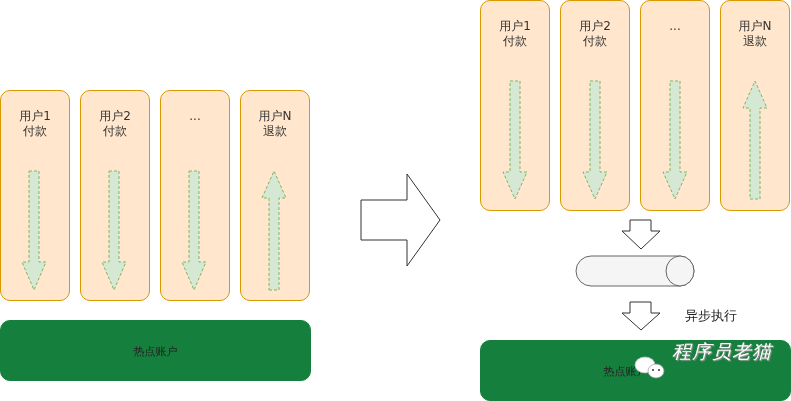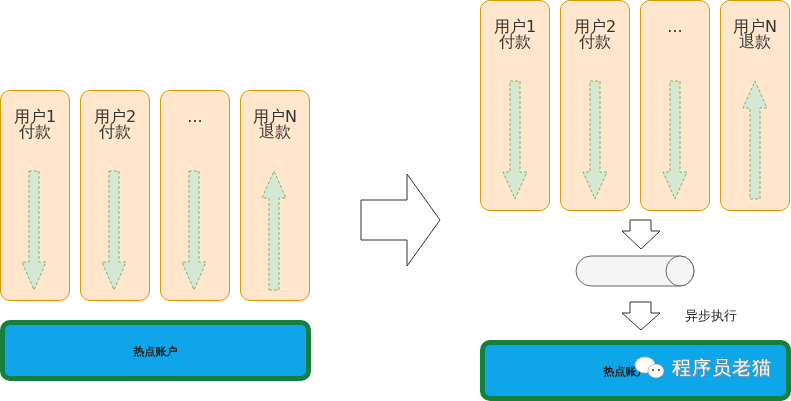--- a/index.html
+++ b/index.html
@@ -1,24 +1,24 @@
 <!DOCTYPE html>
 <html><head>
 <meta charset="utf-8">
 <style>
   html, body { margin: 0; padding: 0; background: #ffffff; }
   body { width: 791px; height: 401px; position: relative; overflow: hidden;
          font-family: "DejaVu Sans", "Liberation Sans", sans-serif; color: #333; }
   .user-box { position: absolute; width: 70px; background: #ffe6cc; border: 1px solid #d79b00;
               border-radius: 10px; box-sizing: border-box; }
   .user-label { position: absolute; left: 0; right: 0; top: 18px; text-align: center;
-                font-size: 16px; line-height: 15px; color: #333; }
+                font-size: 12px; line-height: 15px; color: #333; }
   .user-label span { display: block; }
-  .hot { position: absolute; background: #0ea5e9; border: 5px solid #15803d; border-radius: 10px;
-         box-sizing: border-box; font-weight: bold; }
+  .hot { position: absolute; background: #15803d; border: 1px solid #15803d; border-radius: 10px;
+         box-sizing: border-box; }
   .hot-label { position: absolute; left: 0; right: 0; top: 50%; transform: translateY(-50%);
                text-align: center; font-size: 11px; color: #222; }
   svg { position: absolute; left: 0; top: 0; overflow: visible; }
   .queue-label { position: absolute; font-size: 11px; color: #333; }
   .async-label { position: absolute; font-size: 13px; color: #222; }
   .watermark { position: absolute; font-size: 19px; color: #ffffff; letter-spacing: 1px;
                text-shadow: 0 0 1px #888, 1px 1px 1px #999; }
 </style>
 </head>
 <body>
@@ -134,13 +134,13 @@
   </g>
 
   <g>
     <ellipse cx="645" cy="365" rx="10" ry="8" fill="#ffffff" stroke="#bbb" stroke-width="0.7"></ellipse>
     <ellipse cx="656" cy="371" rx="8" ry="7" fill="#ffffff" stroke="#999" stroke-width="0.7"></ellipse>
     <circle cx="653" cy="370" r="1" fill="#333"></circle>
     <circle cx="659" cy="370" r="1" fill="#333"></circle>
   </g>
 </svg>
 
-<div class="watermark" style="left:672px;top:355px;">程序员老猫</div>
+<div class="watermark" style="left:672px;top:339px;font-style:italic;">程序员老猫</div>
 
 </body></html>

